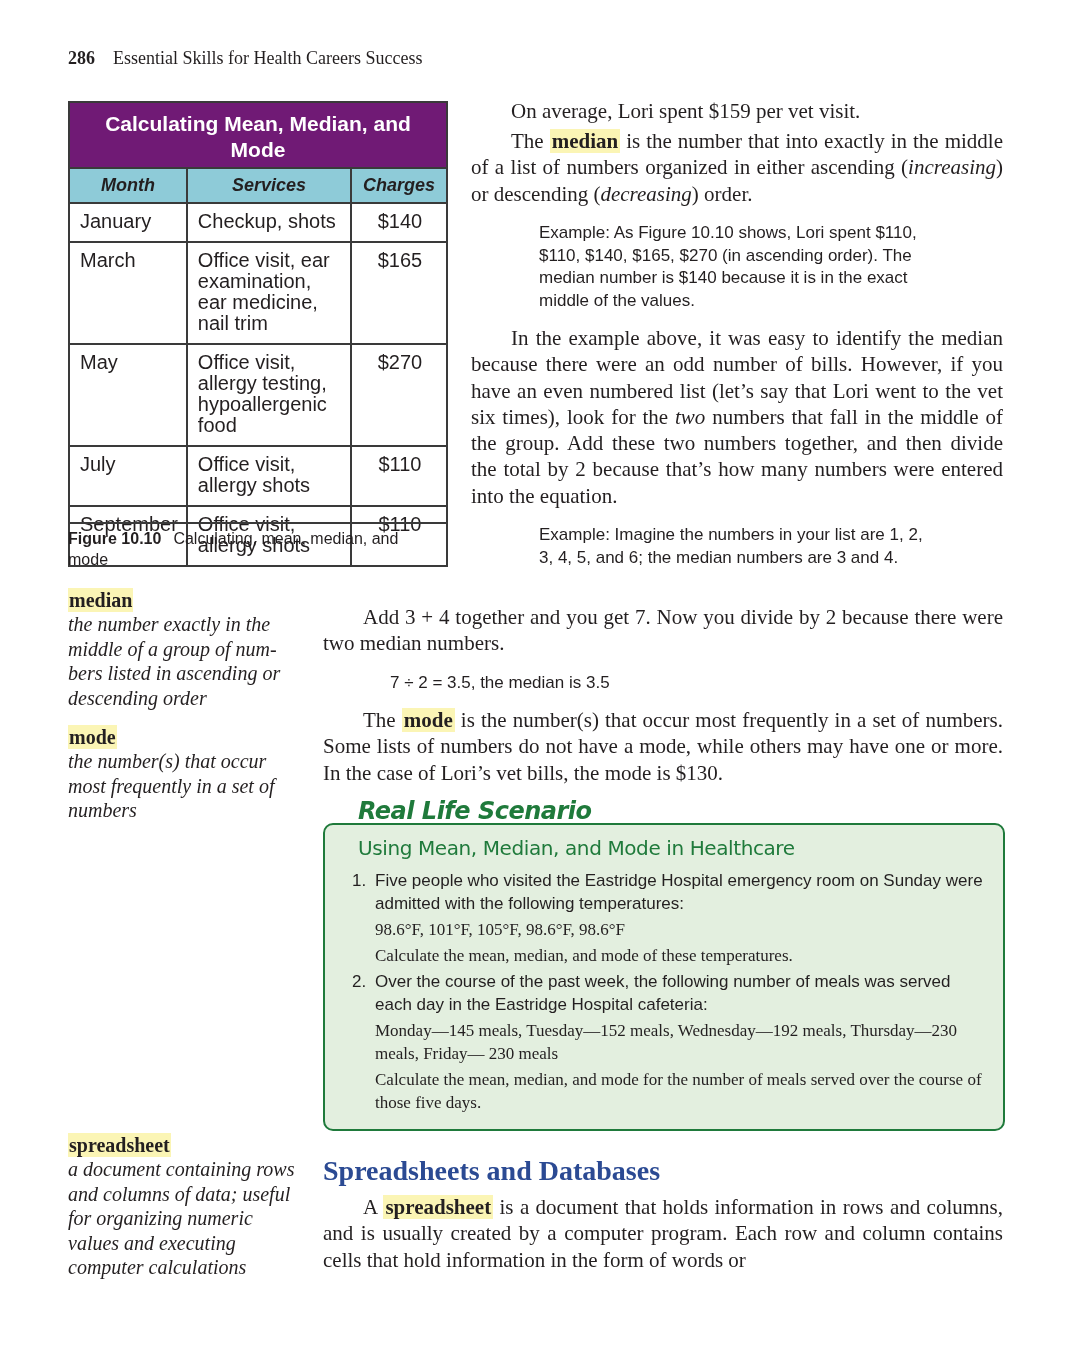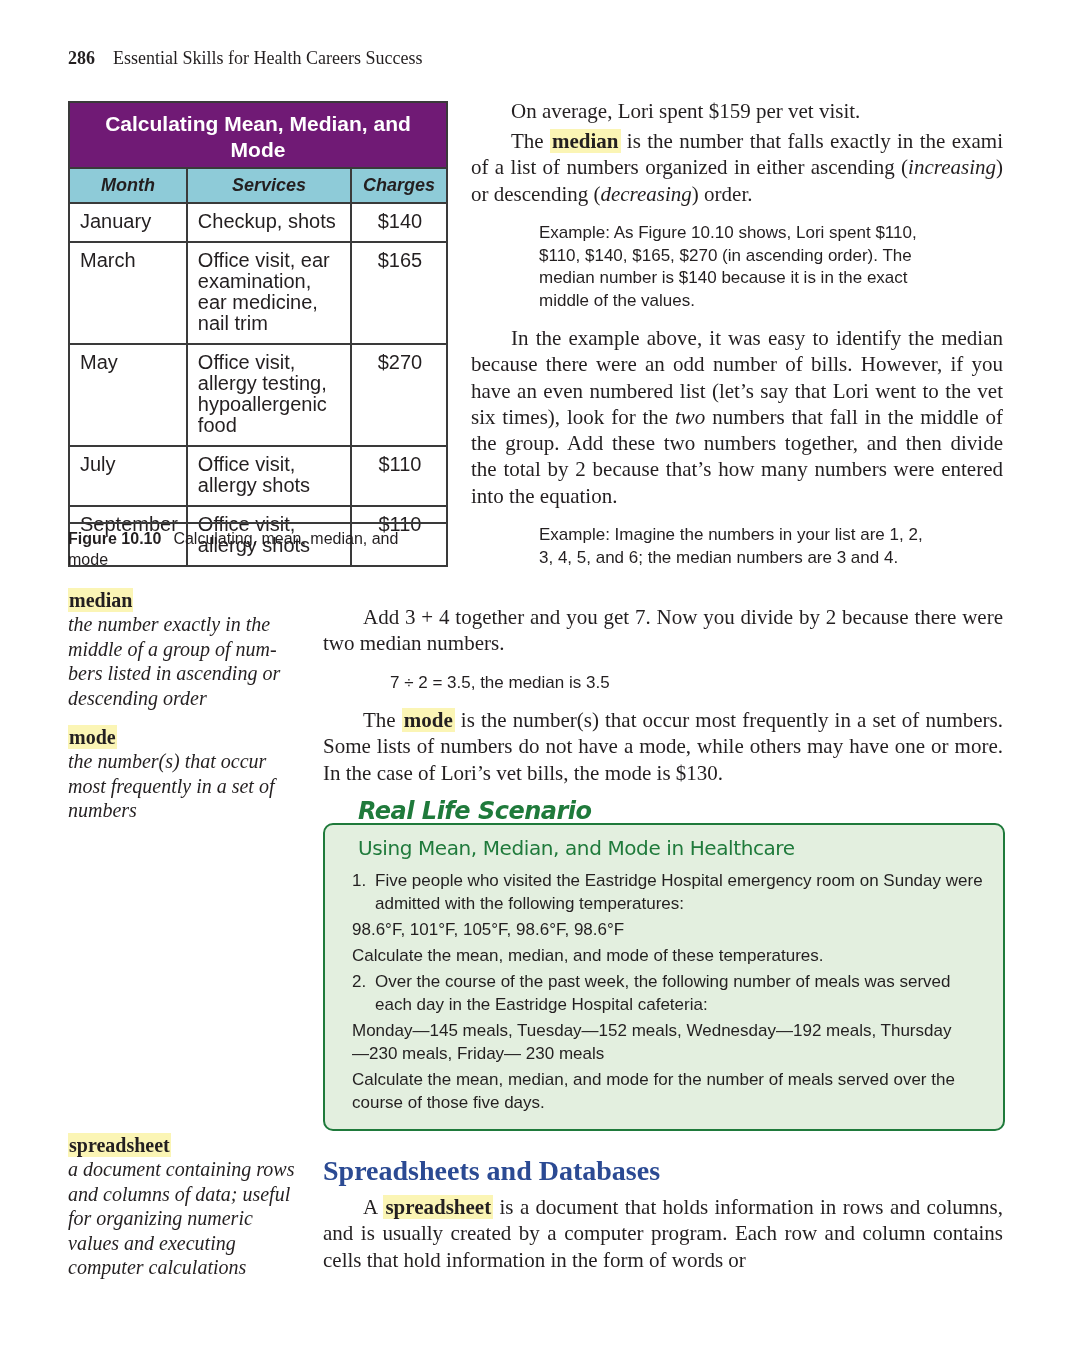--- a/index.html
+++ b/index.html
@@ -35,21 +35,21 @@
   .hl { background: #fbf5b5; font-weight: bold; padding: 0 2px; }
   .example { position: absolute; font-family: "Liberation Sans", sans-serif; font-size: 17px; line-height: 22.5px; }
 
   
   #rls-title { position: absolute; left: 358px; top: 797px; font-family: "DejaVu Sans", sans-serif; font-style: italic; font-weight: bold; font-size: 24px; color: #1f7a3b; letter-spacing: -0.5px; }
   #rls-box { position: absolute; left: 323px; top: 823px; width: 678px; height: 304px; background: #e3efdf; border: 2px solid #1f7a3b; border-radius: 10px; }
   #rls-subtitle { position: absolute; left: 358px; top: 836px; font-family: "DejaVu Sans", sans-serif; font-size: 20px; color: #1f7a3b; letter-spacing: -0.4px; }
   .rls-item { position: absolute; left: 352px; width: 640px; font-family: "Liberation Sans", sans-serif; font-size: 17px; line-height: 23px; }
   .rls-item .num { position: absolute; left: 0; top: 0; }
   .rls-item .txt { margin-left: 23px; }
-  .rls-item .sub { margin-top: 3px; }
+  .rls-item .sub { margin-left: 23px; margin-top: 3px; font-family: Liberation Serif, serif; }
 
   #section-heading { position: absolute; left: 323px; top: 1155px; font-family: "Liberation Serif", serif; font-weight: bold; font-size: 28px; color: #2b4a93; }
 </style>
 </head>
 <body>
 
 <div id="running-head" class="serif">
   <span class="pg">286</span><span>Essential Skills for Health Careers Success</span>
 </div>
 
@@ -102,21 +102,21 @@
   <span class="term">mode</span>
   <div class="def">the number(s) that occur most frequently in a set of numbers</div>
 </div>
 <div class="gloss" style="top:1133px; width:232px">
   <span class="term">spreadsheet</span>
   <div class="def">a document containing rows and columns of data; useful for organizing numeric values and execut­ing computer calculations</div>
 </div>
 
 <div class="body indent" style="left:471px; top:98px; width:532px;">On average, Lori spent $159 per vet visit.</div>
 
-<div class="body indent" style="left:471px; top:128px; width:532px;"><span>The </span><span class="hl">median</span><span> is the number that falls exactly in the exami of a list of numbers organized in either ascending (</span><i>increasing</i><span>) or descending (</span><i>decreasing</i><span>) order.</span></div>
+<div class="body indent" style="left:471px; top:128px; width:532px;"><span>The </span><span class="hl">median</span><span> is the number that into exactly in the middle of a list of numbers organized in either ascending (</span><i>increasing</i><span>) or descending (</span><i>decreasing</i><span>) order.</span></div>
 
 <div class="example" style="left:539px; top:222px; width:392px;">Example: As Figure 10.10 shows, Lori spent $110, $110, $140, $165, $270 (in ascending order). The median number is $140 because it is in the exact middle of the values.</div>
 
 <div class="body indent" style="left:471px; top:325px; width:532px;"><span>In the example above, it was easy to identify the median because there were an odd number of bills. How­ever, if you have an even numbered list (let’s say that Lori went to the vet six times), look for the </span><i>two</i><span> numbers that fall in the middle of the group. Add these two numbers together, and then divide the total by 2 because that’s how many numbers were entered into the equation.</span></div>
 
 <div class="example" style="left:539px; top:524px; width:392px;">Example: Imagine the numbers in your list are 1, 2, 3, 4, 5, and 6; the median numbers are 3 and 4.</div>
 
 <div class="body indent" style="left:323px; top:604px; width:680px;">Add 3 + 4 together and you get 7. Now you divide by 2 because there were two median numbers.</div>
 
 <div class="example" style="left:390px; top:672px;">7 ÷ 2 = 3.5, the median is 3.5</div>

